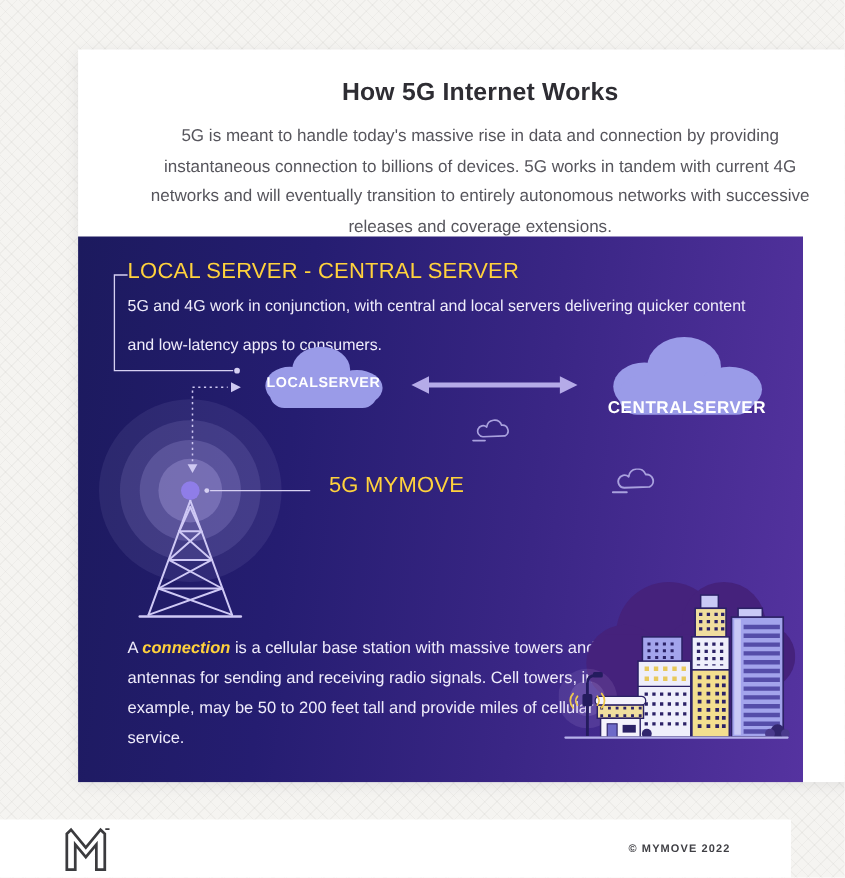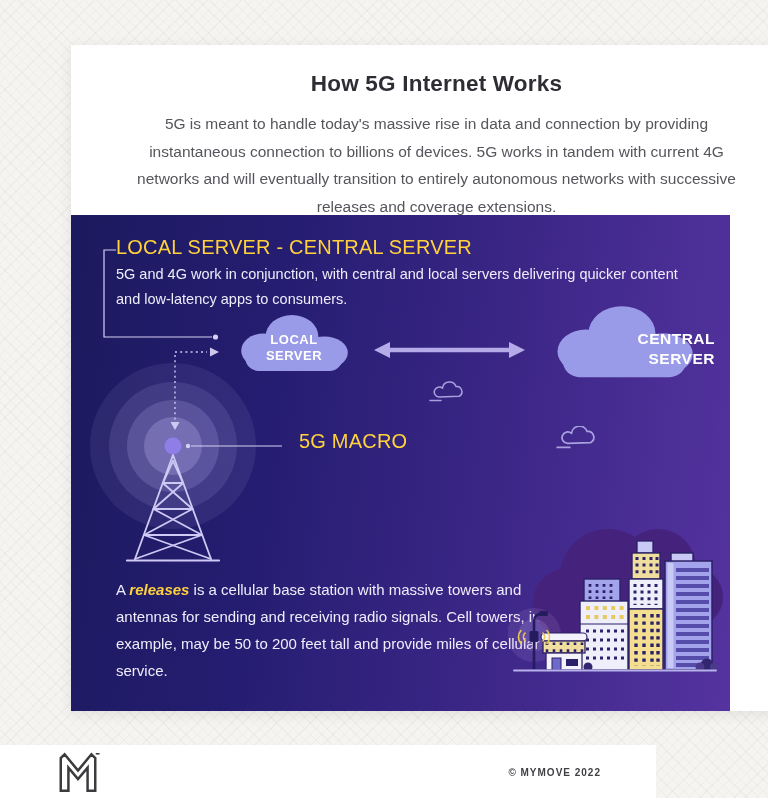--- a/index.html
+++ b/index.html
@@ -26,49 +26,49 @@
     color:#56555C; 
   }
 
   
   .panel {
     position:absolute; left:0; top:170px; width:659px; height:496px; overflow:hidden;
     background:linear-gradient(97deg,#1C1A5E 0%,#251D71 30%,#3A2685 62%,#5533A0 100%);
   }
   .sec-heading { position:absolute; font-size:20px; font-weight:normal; color:#FFD23C; letter-spacing:0.2px; }
   .sec1-heading { left:45px; top:21px; }
-  .sec1-body  { position:absolute; left:45px; top:47px; width:580px; font-size:14.5px; line-height:25px; color:#EFECFB; }
+  .sec1-body  { position:absolute; left:45px; top:47px; width:580px; font-size:14.5px; line-height:35px; color:#EFECFB; }
   .sec2-heading { left:228px; top:215px; }
   .sec2-body  { position:absolute; left:228px; top:242px; width:392px; font-size:14.5px; line-height:25.5px; color:#EFECFB; }
   .note { position:absolute; left:45px; top:361px; width:440px; font-size:15px; line-height:27px; color:#EFECFB; }
   .note .hl { color:#FFD23C; font-weight:bold; font-style:italic; }
 
   
   .cloud { position:absolute; }
   .cloud svg { position:absolute; inset:0; width:100%; height:100%; }
   .cloud-label {
-    position:absolute; inset:0; display:flex; flex-direction:column; justify-content:center;
+    position:absolute; inset:0; display:flex; flex-direction:row; justify-content:center;
     align-items:center; padding-top:12%; color:#fff; font-weight:bold; text-align:center;
     letter-spacing:0.5px;
   }
   .cloud-local   { left:162px; top:92px;  width:122px; height:67px; }
   .cloud-central { left:463px; top:81px;  width:181px; height:85px; }
   .cloud-local  .cloud-label { font-size:13px;  line-height:16px; }
   .cloud-central .cloud-label { font-size:15.5px; line-height:20px;align-items:flex-end; }
 
   .overlay { position:absolute; inset:0; width:659px; height:496px; pointer-events:none; }
 
   .city { position:absolute; left:437px; top:300px; width:215px; height:162px; }
 
   .mini-cloud { position:absolute; }
   .mini-cloud-1 { left:358px; top:166px; width:40px; height:26px; }
   .mini-cloud-2 { left:485px; top:211px; width:46px; height:28px; }
 
   
-  .footer { position:absolute; left:0; bottom:0; width:656px; height:53px; background:#ffffff; }
+  .footer { position:absolute; left:0; bottom:0; width:719px; height:53px; background:#ffffff; }
   .logo { position:absolute; left:55px; top:4px; width:46px; height:45px; }
   .copyright {
     position:absolute; right:55px; top:50%; transform:translateY(-50%);
     font-size:10px; font-weight:bold; letter-spacing:1px; color:#3F3F44;
   }
 </style>
 </head>
 <body>
 
 <div class="page">
@@ -168,23 +168,23 @@
 
       <svg class="mini-cloud mini-cloud-1" viewBox="0 0 40 24">
         <path d="M10 15 a5 5 0 1 1 3.5-8.8 A7 7 0 0 1 27 4.5 a5.2 5.2 0 0 1 3 9.8 Z" fill="none" stroke="#A9A1DE" stroke-width="1.5" stroke-linejoin="round"></path>
         <line x1="1" y1="18.5" x2="12" y2="18.5" stroke="#A9A1DE" stroke-width="1.5" stroke-linecap="round"></line>
       </svg>
       <svg class="mini-cloud mini-cloud-2" viewBox="0 0 40 24">
         <path d="M10 15 a5 5 0 1 1 3.5-8.8 A7 7 0 0 1 27 4.5 a5.2 5.2 0 0 1 3 9.8 Z" fill="none" stroke="#A9A1DE" stroke-width="1.5" stroke-linejoin="round"></path>
         <line x1="1" y1="18.5" x2="12" y2="18.5" stroke="#A9A1DE" stroke-width="1.5" stroke-linecap="round"></line>
       </svg>
 
-      <div class="sec-heading sec2-heading">5G MACRO</div>
-
-      <div class="note"><span>A </span><span class="hl">releases</span><span> is a cellular base station with massive towers and antennas for sending and receiving radio signals. Cell towers, in example, may be 50 to 200 feet tall and provide miles of cellular service.</span></div>
+      <div class="sec-heading sec2-heading">5G MYMOVE</div>
+
+      <div class="note"><span>A </span><span class="hl">connection</span><span> is a cellular base station with massive towers and antennas for sending and receiving radio signals. Cell towers, in example, may be 50 to 200 feet tall and provide miles of cellular service.</span></div>
 
       <svg class="city" viewBox="0 0 215 162">
 
         <g fill="#45227C">
           <circle cx="100" cy="62" r="48"></circle>
           <circle cx="150" cy="52" r="38"></circle>
           <circle cx="60" cy="88" r="35"></circle>
           <circle cx="135" cy="95" r="48"></circle>
           <circle cx="185" cy="82" r="30"></circle>
           <rect x="42" y="62" width="146" height="60"></rect>

